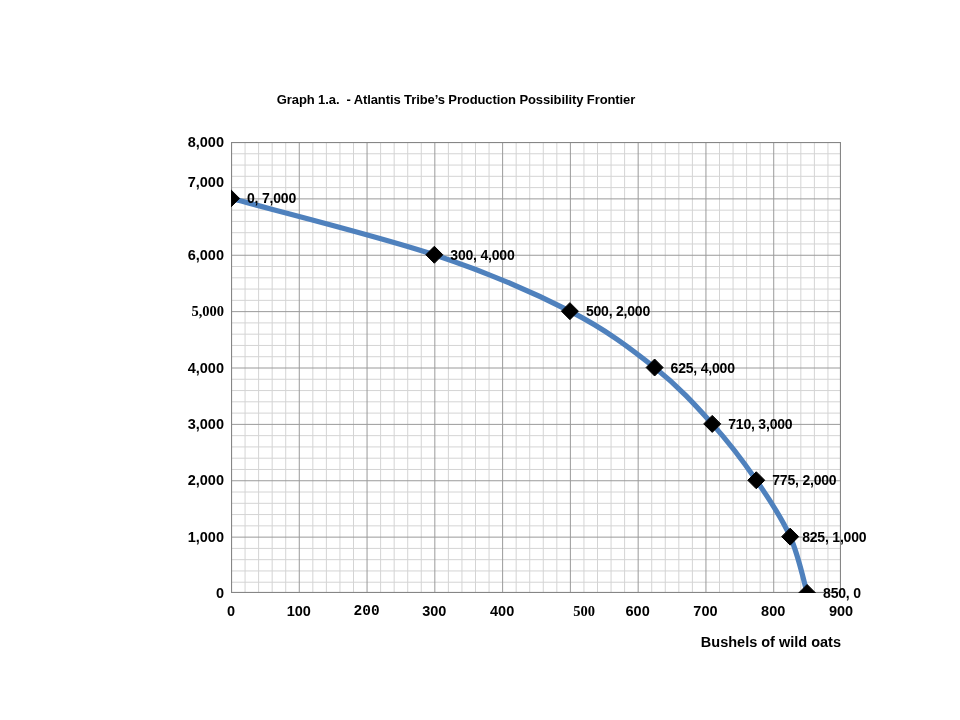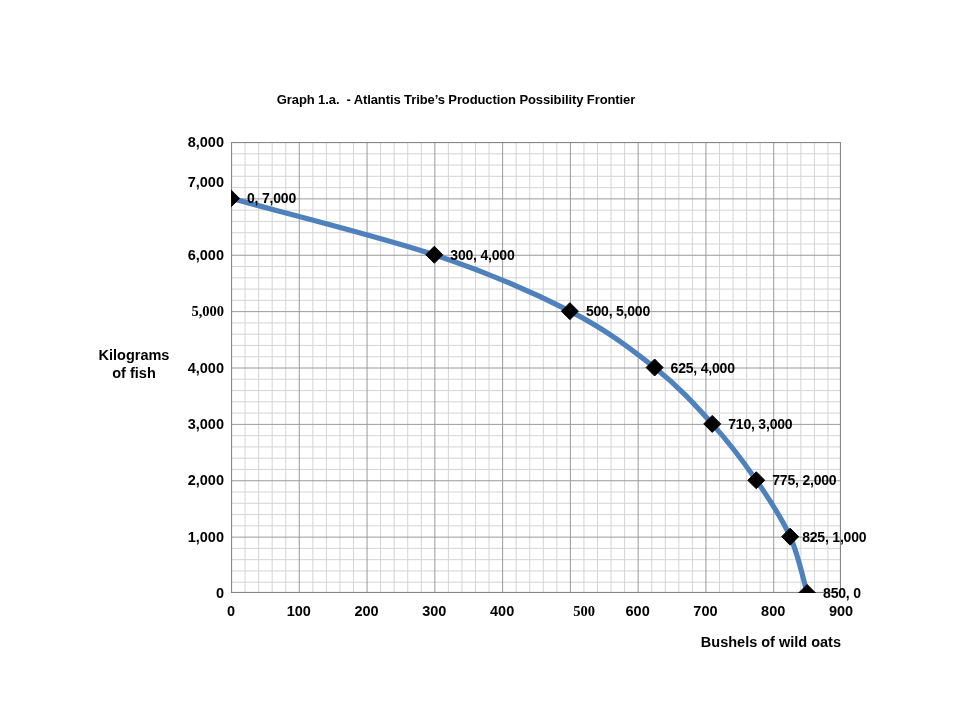--- a/index.html
+++ b/index.html
@@ -126,24 +126,20 @@
     letter-spacing: -0.2px;
   }
 </style>
 </head>
 <body>
 
 <div id="chart-root">
 
   <div id="chart-title">Graph 1.a.  - Atlantis Tribe’s Production Possibility Frontier</div>
 
-  <div id="y-axis-title">
-    <div>Kilograms</div>
-    <div>of fish</div>
-  </div>
 
   <div id="x-axis-title">Bushels of wild oats</div>
 
   <div id="plot-area">
     <svg id="plot-svg" width="610" height="451" viewBox="0 0 610 451">
       <g id="grid-minor">
           <line x1="14.055555555555555" y1="0" x2="14.055555555555555" y2="451" stroke="#d4d4d4" stroke-width="1"></line>
           <line x1="27.61111111111111" y1="0" x2="27.61111111111111" y2="451" stroke="#d4d4d4" stroke-width="1"></line>
           <line x1="41.166666666666664" y1="0" x2="41.166666666666664" y2="451" stroke="#d4d4d4" stroke-width="1"></line>
           <line x1="54.72222222222222" y1="0" x2="54.72222222222222" y2="451" stroke="#d4d4d4" stroke-width="1"></line>
@@ -278,33 +274,33 @@
       <div class="y-tick-label" style="top: 274.875px;">3,000</div>
       <div class="y-tick-label" style="top: 218.5px;">4,000</div>
       <div class="y-tick-label" style="top: 162.125px; font-family: Liberation Serif, serif;">5,000</div>
       <div class="y-tick-label" style="top: 105.75px;">6,000</div>
       <div class="y-tick-label" style="top: 33px;">7,000</div>
       <div class="y-tick-label" style="top: -7px;">8,000</div>
     </div>
   <div id="x-tick-layer">
       <div class="x-tick-label" style="left: 0px;">0</div>
       <div class="x-tick-label" style="left: 67.7778px;">100</div>
-      <div class="x-tick-label" style="left: 135.556px;">200</div>
+      <div class="x-tick-label" style="left: 135.556px; font-family: Liberation Mono, monospace;">200</div>
       <div class="x-tick-label" style="left: 203.333px;">300</div>
       <div class="x-tick-label" style="left: 271.111px;">400</div>
       <div class="x-tick-label" style="left: 353px; font-family: Liberation Serif, serif;">500</div>
       <div class="x-tick-label" style="left: 406.667px;">600</div>
       <div class="x-tick-label" style="left: 474.444px;">700</div>
       <div class="x-tick-label" style="left: 542.222px;">800</div>
       <div class="x-tick-label" style="left: 610px;">900</div>
     </div>
   <div id="point-label-layer">
       <div class="point-label" style="left: 16px; top: 50.375px;">0, 7,000</div>
       <div class="point-label" style="left: 219.333px; top: 106.75px;">300, 4,000</div>
-      <div class="point-label" style="left: 354.889px; top: 163.125px;">500, 5,000</div>
+      <div class="point-label" style="left: 354.889px; top: 163.125px;">500, 2,000</div>
       <div class="point-label" style="left: 439.611px; top: 219.5px;">625, 4,000</div>
       <div class="point-label" style="left: 497.222px; top: 275.875px;">710, 3,000</div>
       <div class="point-label" style="left: 541.278px; top: 332.25px;">775, 2,000</div>
       <div class="point-label" style="left: 571.167px; top: 388.625px;">825, 1,000</div>
       <div class="point-label" style="left: 592.111px; top: 445px;">850, 0</div>
     </div>
 
 </div>
 
 </body></html>

